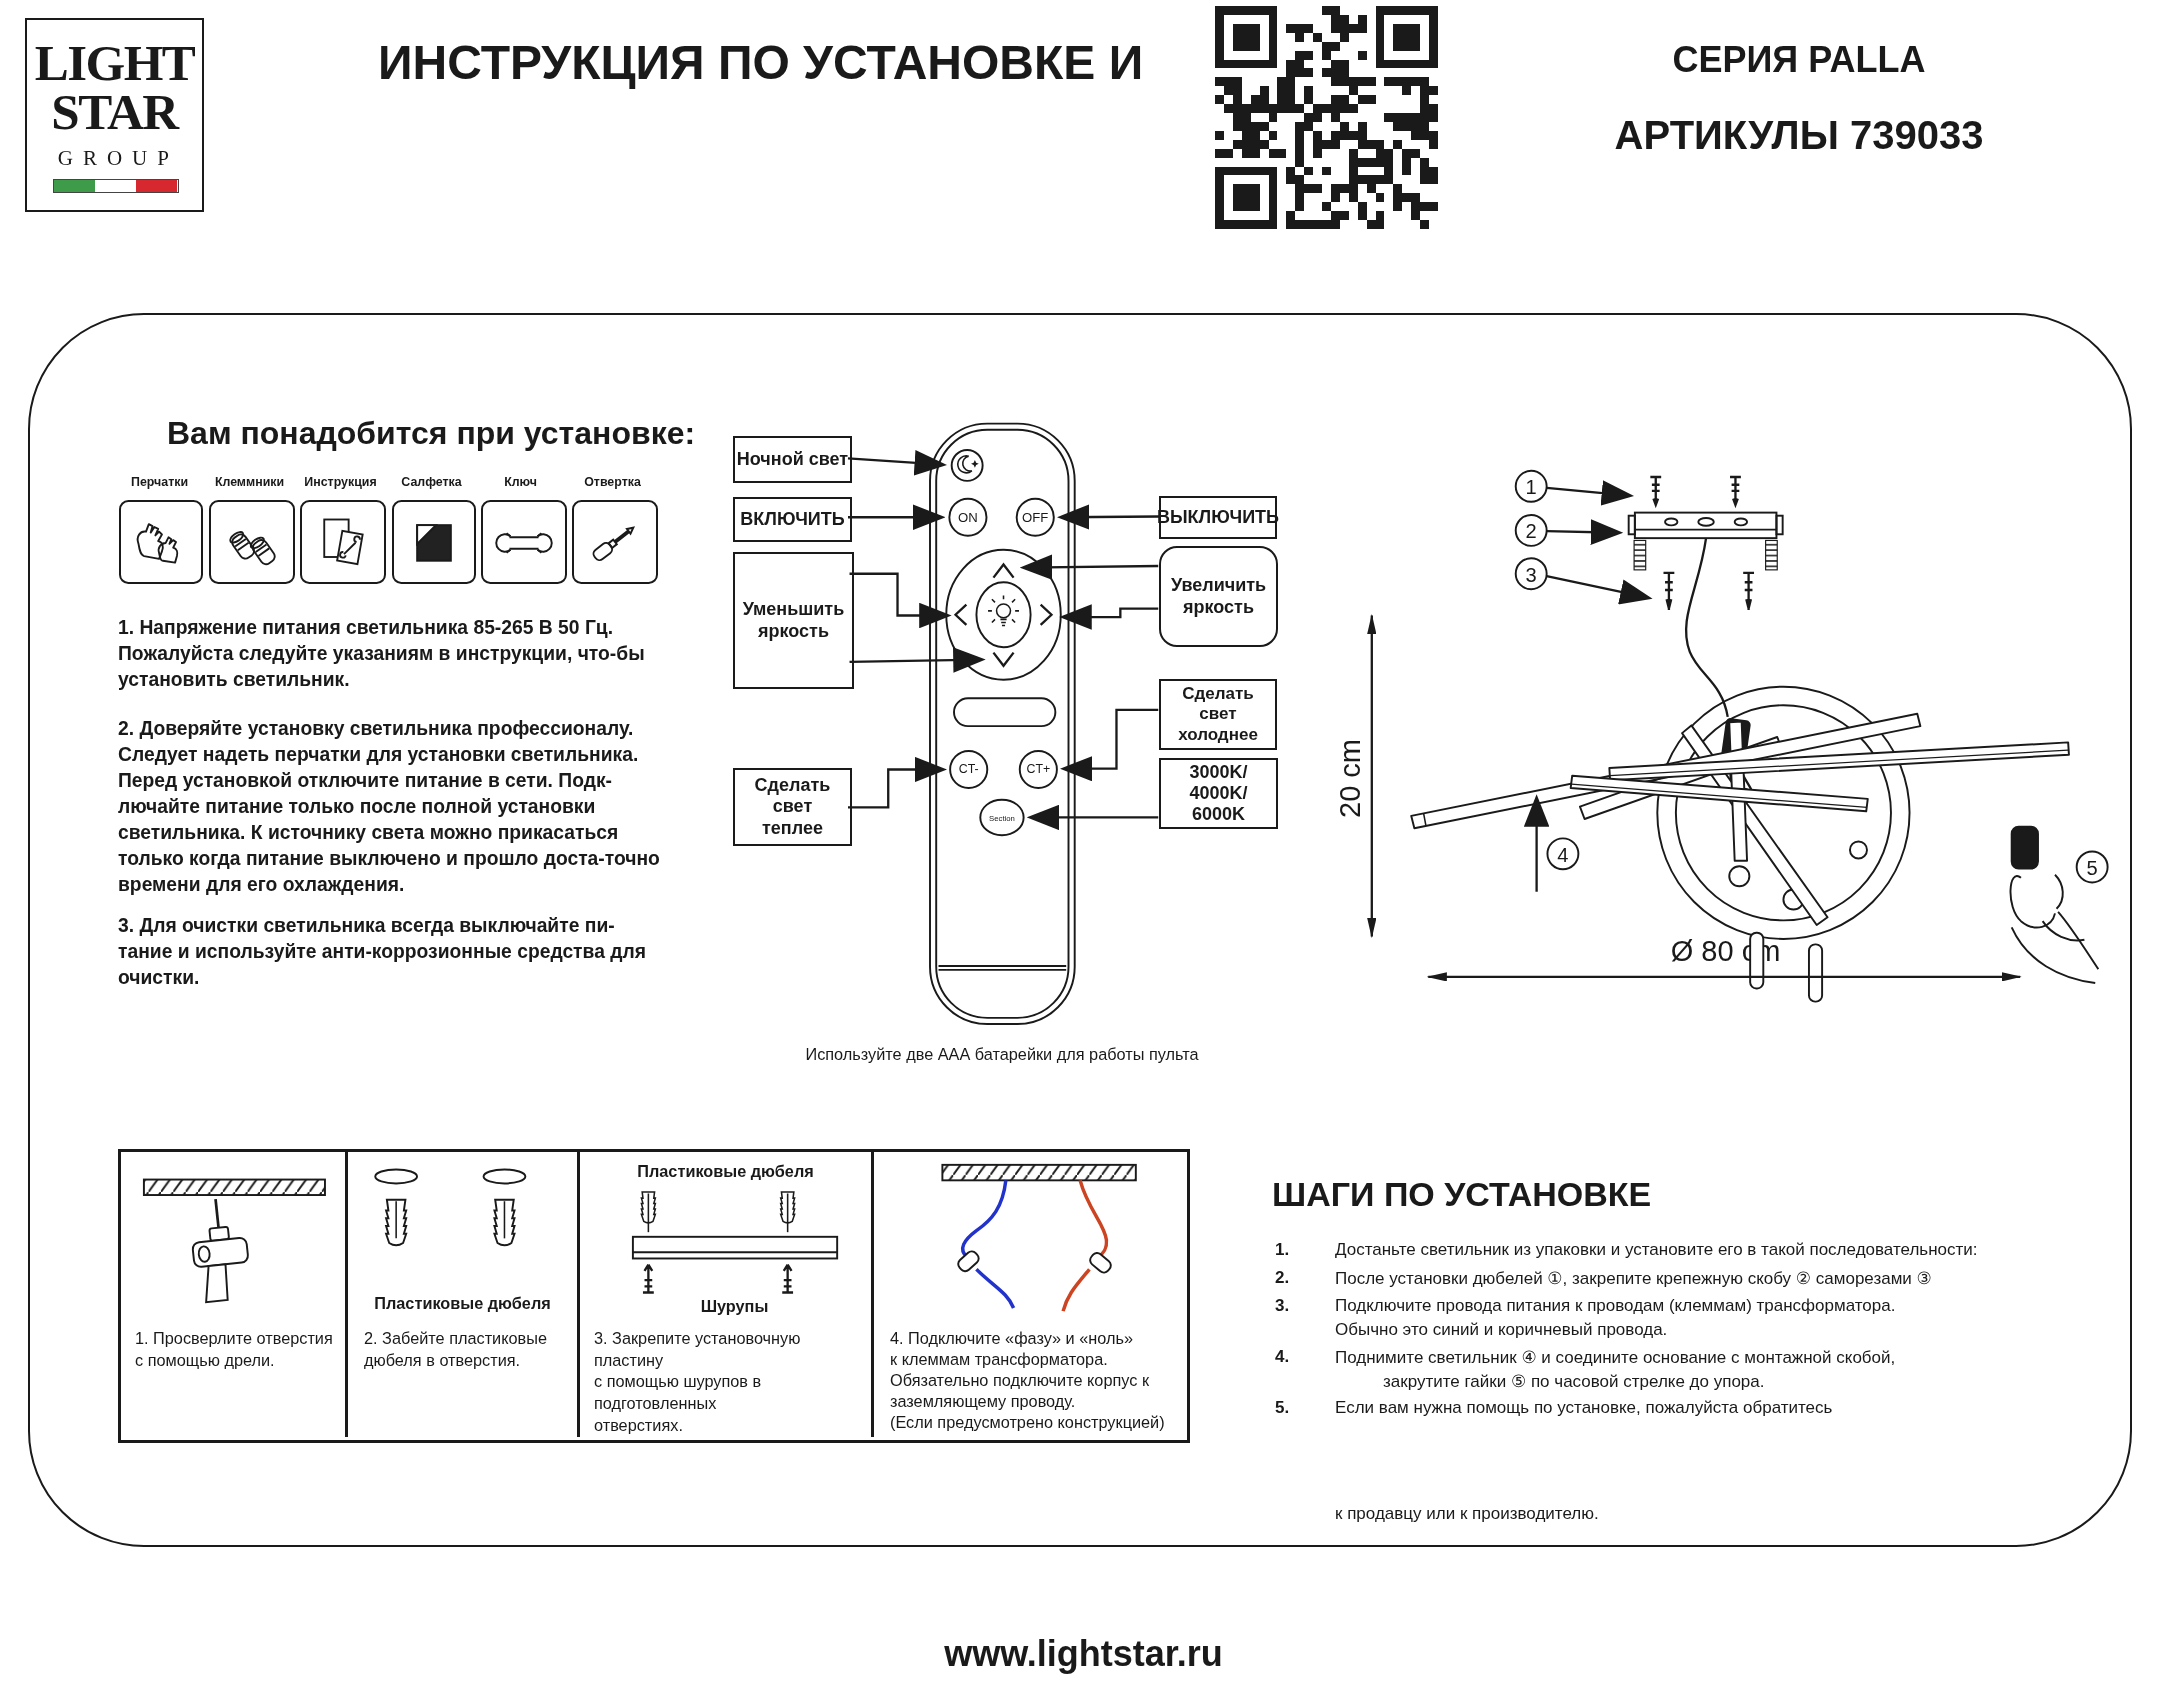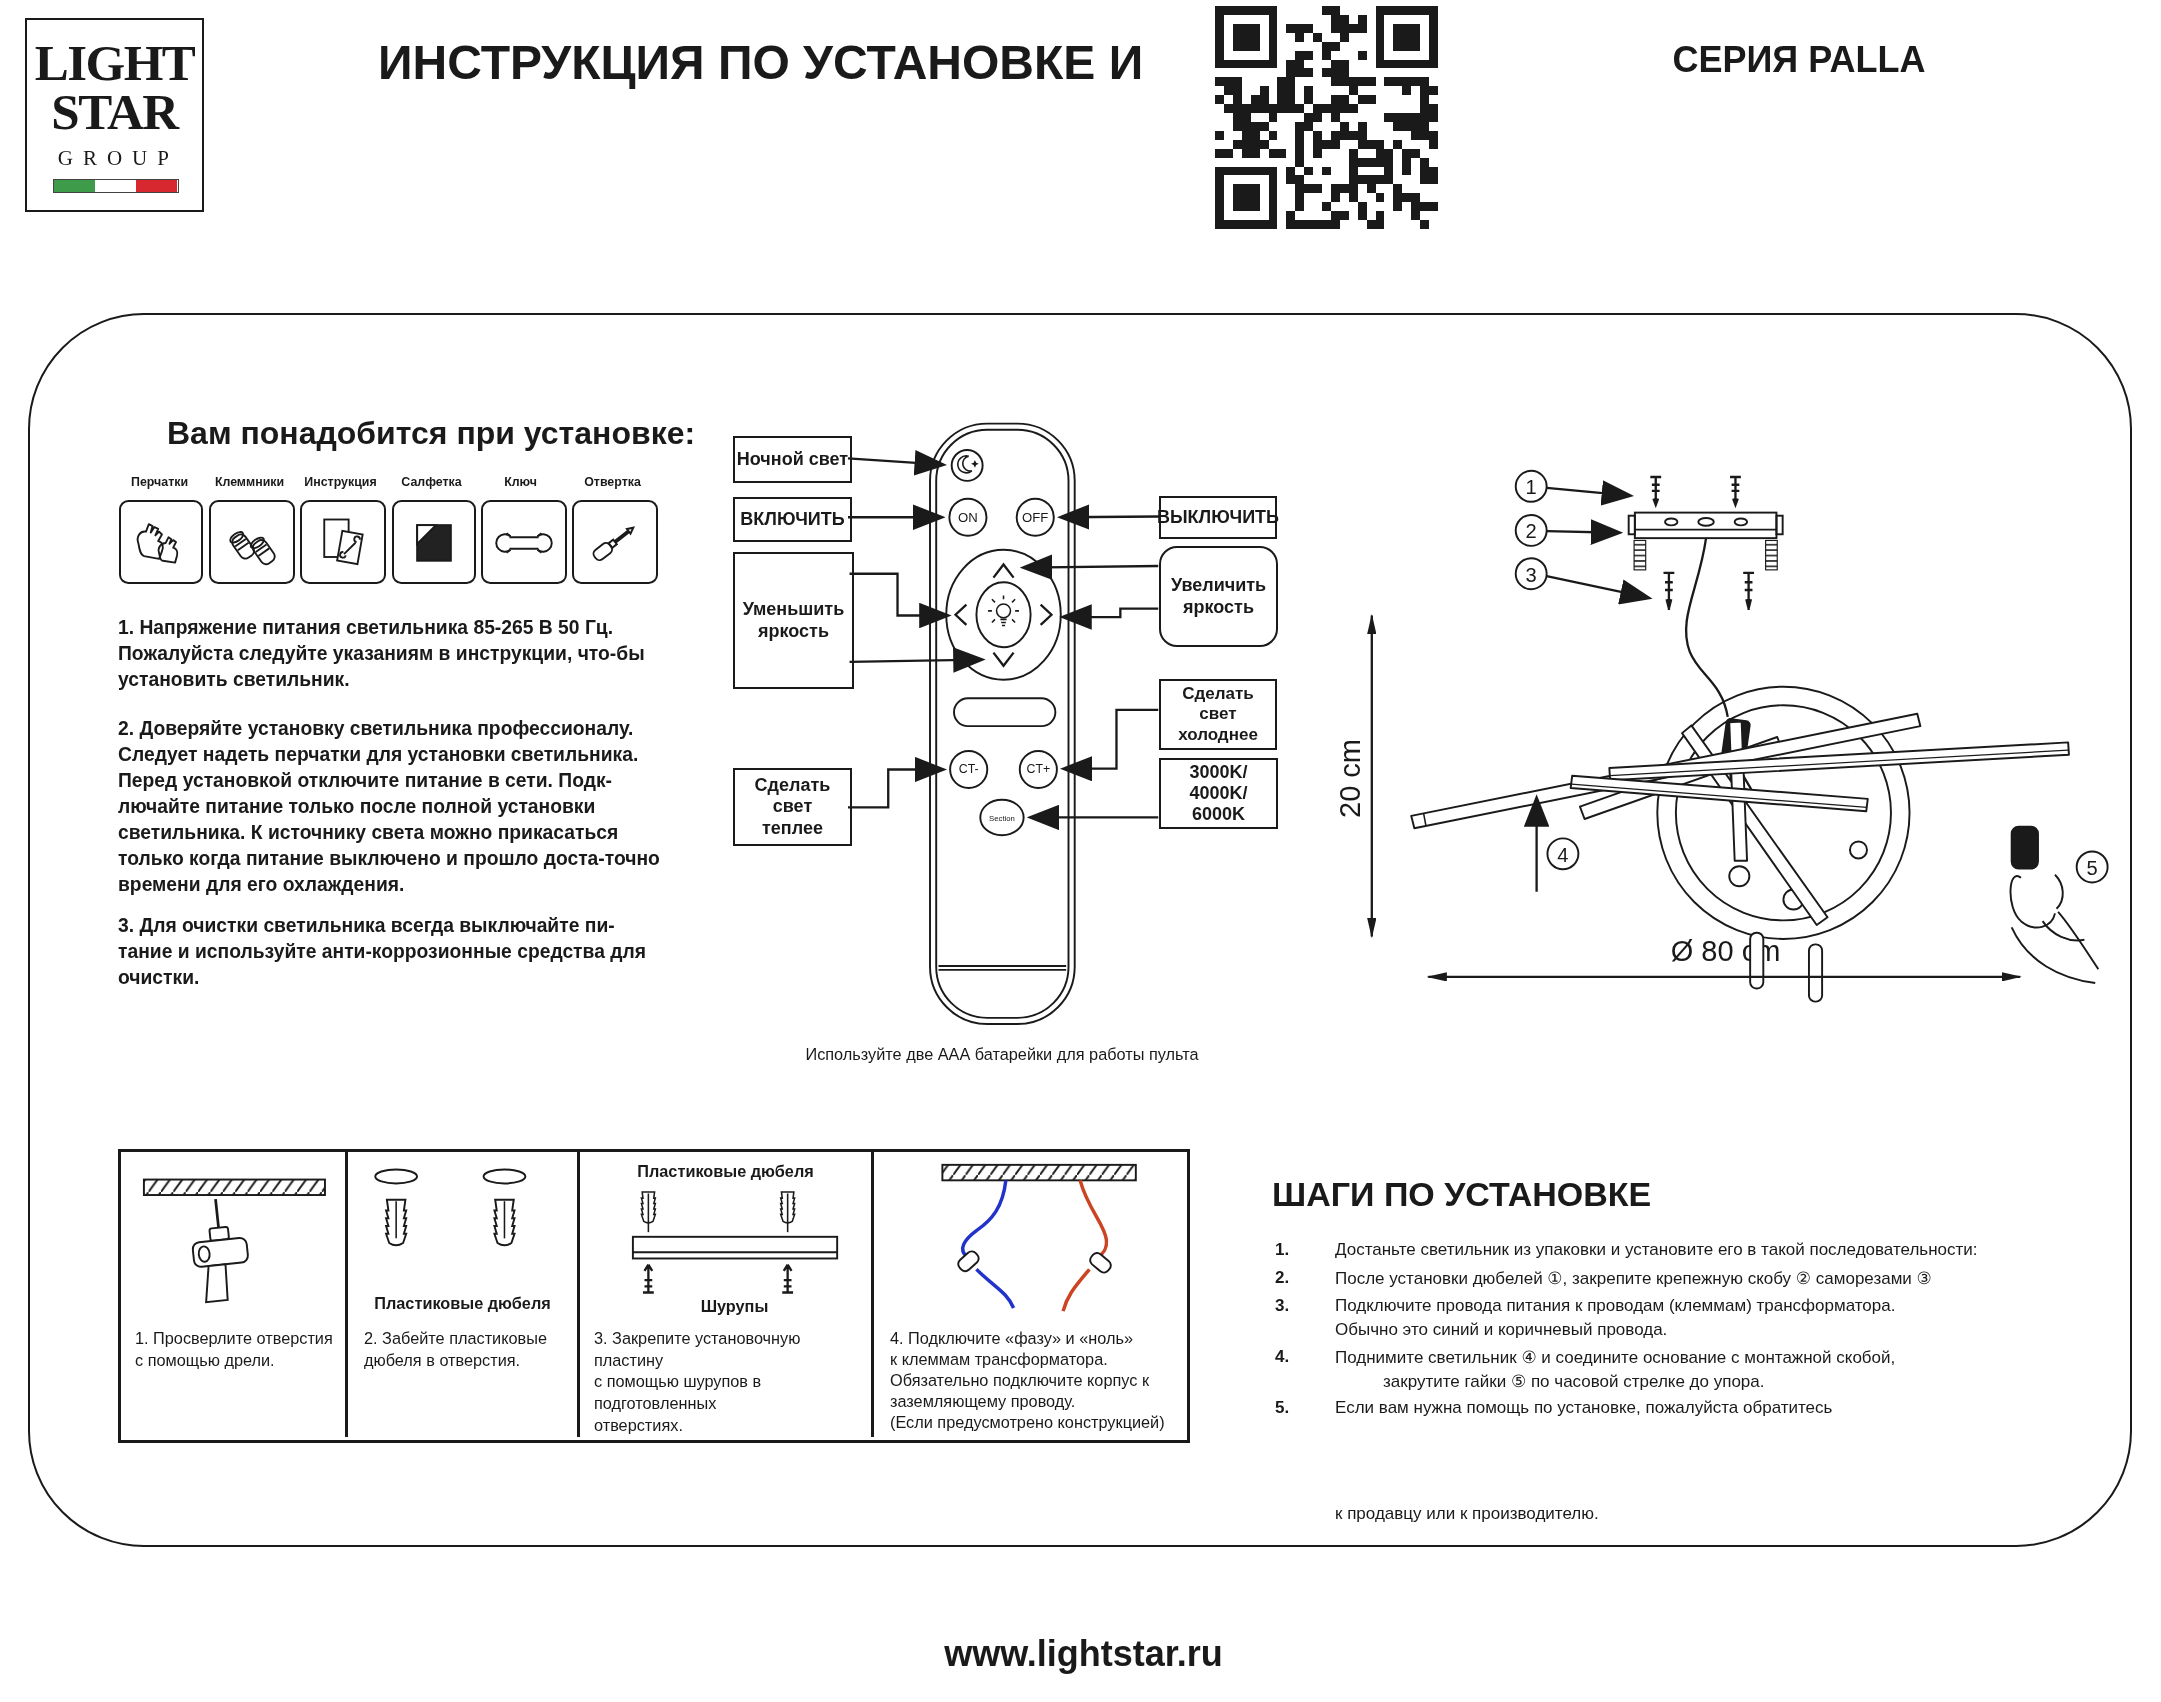--- a/index.html
+++ b/index.html
@@ -252,20 +252,21 @@
     <rect x="18" y="0" width="7" height="7" fill="#1a1a1a"></rect>
     <rect x="19" y="1" width="5" height="5" fill="#fff"></rect>
     <rect x="20" y="2" width="3" height="3" fill="#1a1a1a"></rect>
     <rect x="0" y="18" width="7" height="7" fill="#1a1a1a"></rect>
     <rect x="1" y="19" width="5" height="5" fill="#fff"></rect>
     <rect x="2" y="20" width="3" height="3" fill="#1a1a1a"></rect>
   </svg>
 
 <div class="abs" style="left:1509px;top:40px;width:580px;text-align:center;">
   <div style="font-weight:700;font-size:36px;line-height:40px;">СЕРИЯ PALLA</div>
+  <div style="font-weight:700;font-size:40px;line-height:45px;margin-top:32.5px;">АРТИКУЛЫ 739033</div>
 </div>
 
 <div class="abs" style="left:28px;top:313px;width:2100px;height:1230px;border:2.3px solid #1a1a1a;border-radius:116px;"></div>
 
 <div class="abs" style="left:119px;top:415px;font-weight:700;font-size:32px;margin-left:48px;">Вам понадобится при установке:</div>
 
 <div class="abs toollabel" style="left:113px;top:475px;width:93px;">Перчатки</div>
 <div class="abs toollabel" style="left:203px;top:475px;width:93px;">Клеммники</div>
 <div class="abs toollabel" style="left:294px;top:475px;width:93px;">Инструкция</div>
 <div class="abs toollabel" style="left:385px;top:475px;width:93px;">Салфетка</div>

